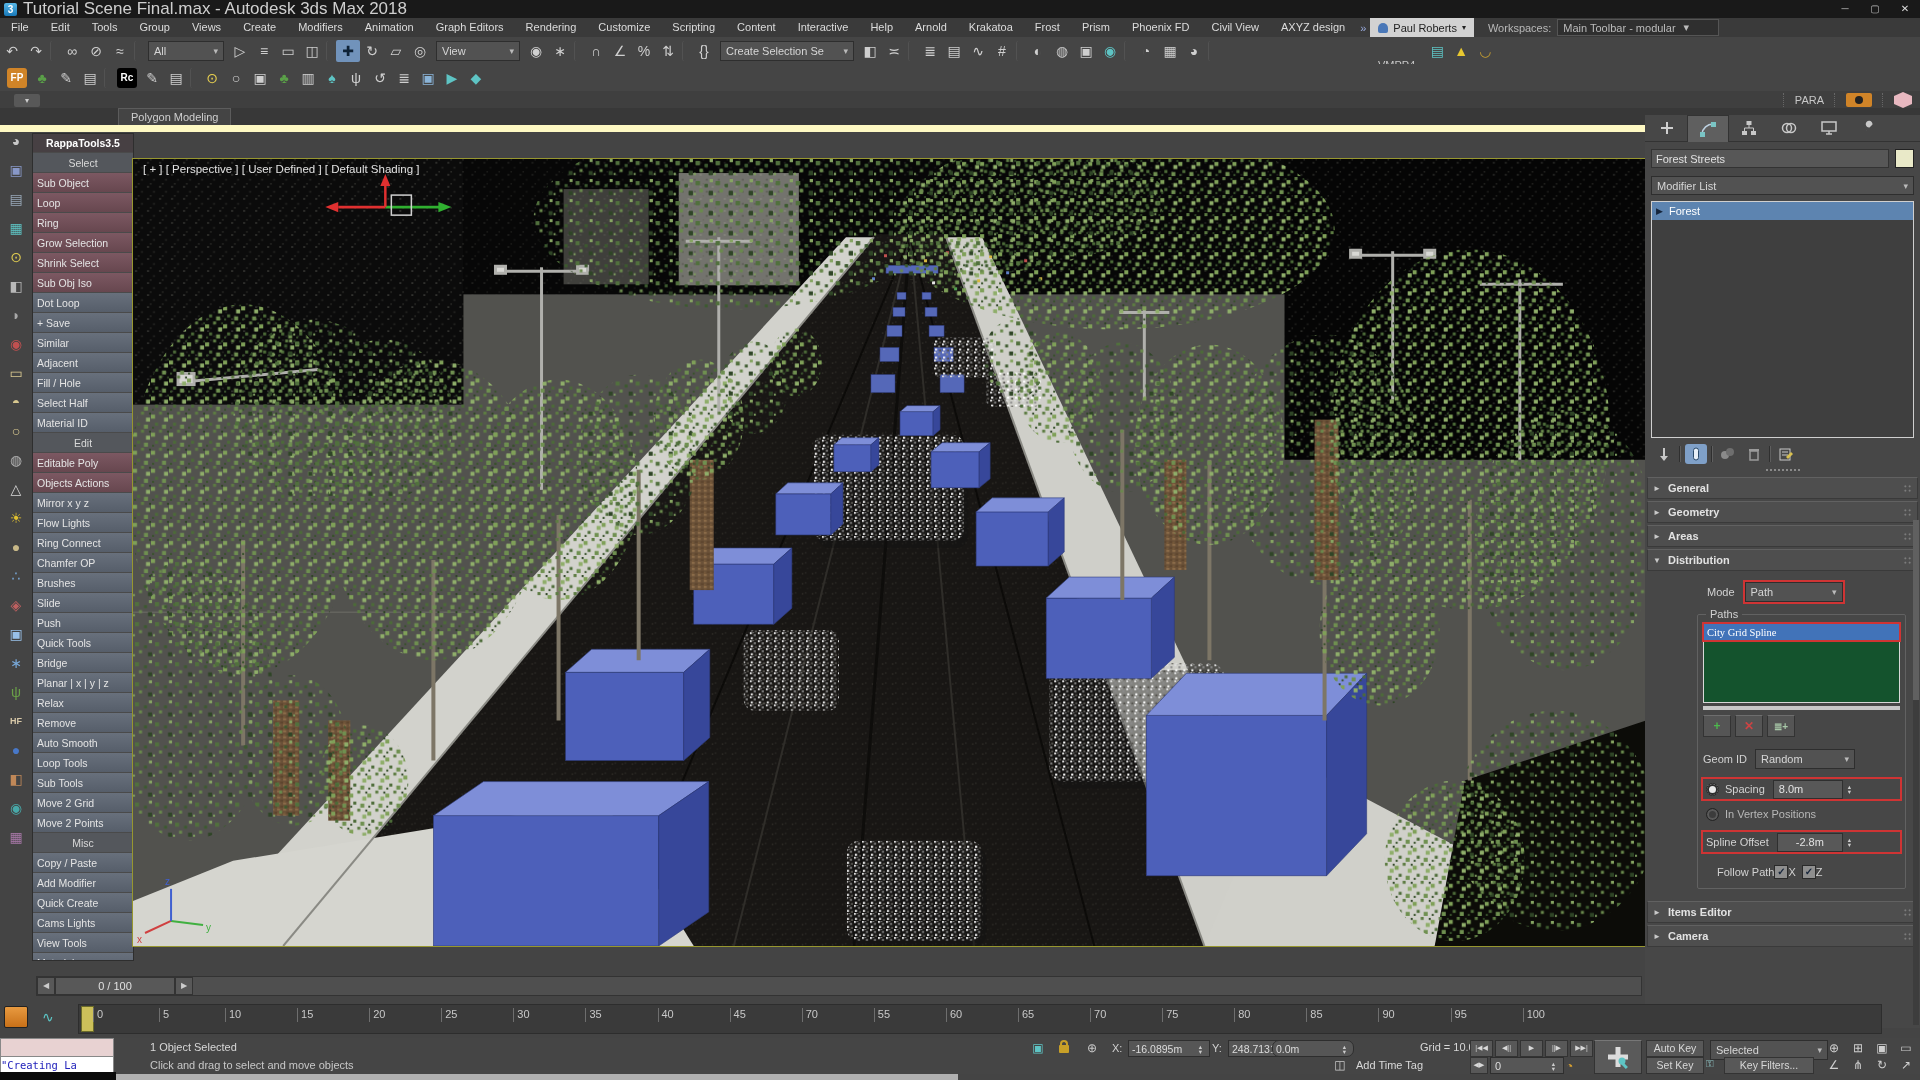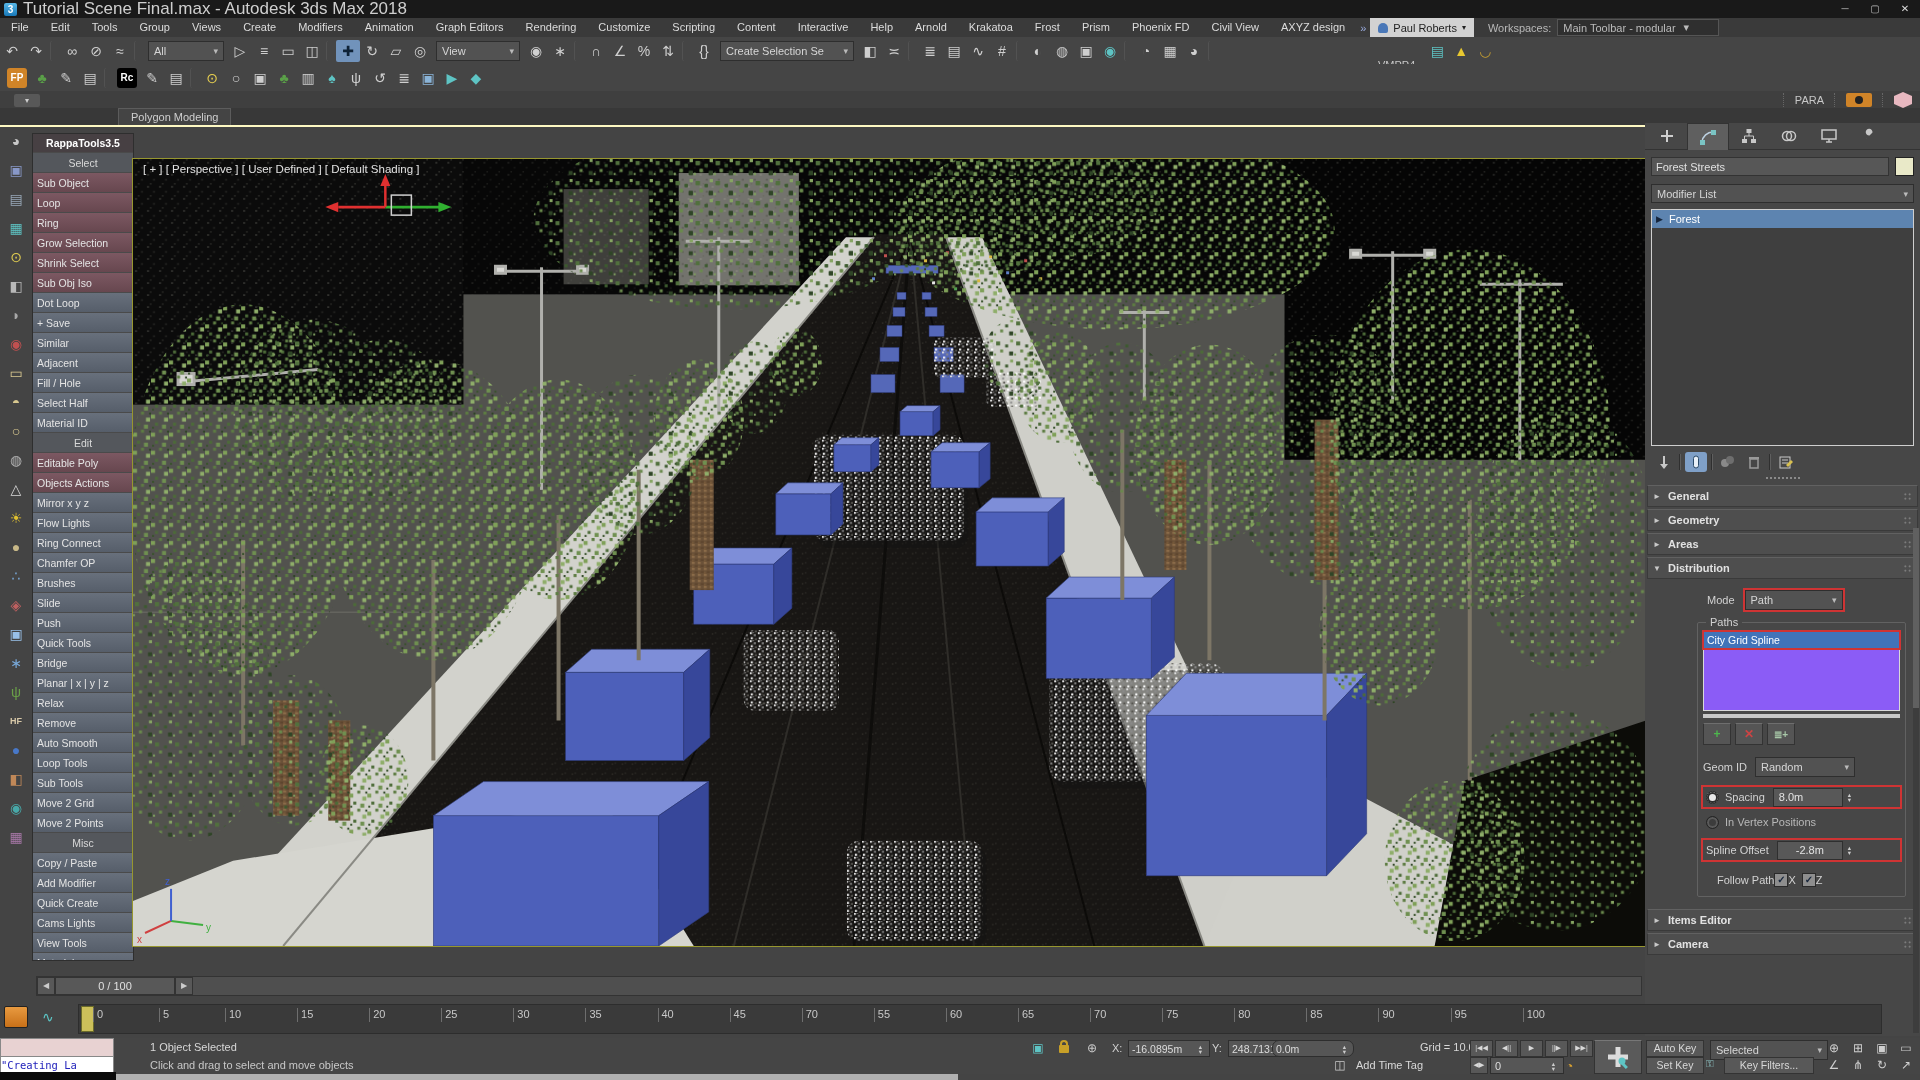--- a/index.html
+++ b/index.html
@@ -35,38 +35,38 @@
   
   #ribbontabs{left:0;top:91px;width:1920px;height:17px;background:#3f3f3f;display:flex;align-items:flex-end;}
   .rtab{padding:1px 20px;color:#b4b4b4;font-size:11px;line-height:14px;}
   .rtab.act{background:#4a4a4a;border:1px solid #6a6a6a;border-bottom:none;color:#e8e8e8;margin-left:40px;}
   #ribcaret{width:26px;height:13px;background:#585858;border-radius:2px;margin:0 0 1px 14px;text-align:center;font-size:8px;line-height:13px;color:#cfcfcf;}
   #ribright{margin-left:auto;display:flex;align-items:center;gap:10px;padding-right:8px;}
   .vsep{width:1px;height:14px;border-left:1px dotted #666;}
   #para-cam{width:26px;height:14px;background:#d08428;border-radius:2px;position:relative;}
   #para-cam:after{content:"";position:absolute;left:9px;top:3px;width:8px;height:8px;border-radius:50%;background:#222;}
   #para-hex{width:18px;height:16px;background:#e8b8c0;clip-path:polygon(50% 0,100% 25%,100% 75%,50% 100%,0 75%,0 25%);}
-  #ribbonstrip{left:0;top:108px;width:1920px;height:17px;background:#383838;border-bottom:2px solid #fef9c3;display:flex;align-items:center;}
+  #ribbonstrip{left:0;top:108px;width:1920px;height:17px;background:#383838;border-bottom:7px solid #fef9c3;display:flex;align-items:center;}
   #polystrip{margin-left:118px;background:#444;border:1px solid #5c5c5c;border-bottom:none;height:16px;display:flex;align-items:center;padding:0 12px;color:#cfcfcf;}
   
   #leftstrip{left:0;top:125px;width:32px;height:900px;display:flex;flex-direction:column;align-items:center;padding-top:6px;gap:8px;}
   .ls-ico{width:24px;height:20px;display:flex;align-items:center;justify-content:center;font-size:14px;}
   
   #rappatools{left:32px;top:133px;width:100px;height:826px;background:#4a4a4a;border:1px solid #2e2e2e;overflow:hidden;}
   #rt-title{height:18px;background:#474043;color:#fff;font-weight:bold;font-size:10.5px;text-align:center;line-height:18px;}
   .rt-row{height:19px;margin-top:1px;display:flex;align-items:center;padding:0 4px;font-size:10.5px;color:#e4e4e4;
           background:linear-gradient(#68707c,#565e6a);white-space:nowrap;overflow:hidden;}
   .rt-row.maroon{background:linear-gradient(#7c5862,#67474f);}
   .rt-row.hdr{background:#54575c;justify-content:center;color:#d8d8d8;}
   
   #viewport{left:132px;top:158px;width:1513px;height:787px;background:#000;border:1px solid #97972f;}
   #vp-label{left:10px;top:4px;color:#e2e2e2;font-size:11.5px;z-index:5;}
   #vp-svg{position:absolute;left:0;top:0;width:100%;height:100%;}
   
-  #rightpanel{left:1645px;top:123px;width:275px;height:913px;background:#474747;}
+  #rightpanel{left:1645px;top:115px;width:275px;height:913px;background:#474747;}
   #cp-tabs{display:flex;height:26px;border-bottom:1px solid #333;padding-left:2px;}
   .cp-tab{width:40px;height:26px;display:flex;align-items:center;justify-content:center;}
   .cp-tab.act{background:#5f5f5f;border:1px solid #333;border-bottom:none;}
   #namerow{display:flex;align-items:center;margin:7px 6px 0;gap:6px;}
   #namefield{flex:1;height:17px;background:#575757;border:1px solid #333;color:#e0e0e0;display:flex;align-items:center;padding:0 4px;}
   #colorswatch{width:17px;height:17px;background:#e9e9c8;border:1px solid #222;}
   #modlist{margin:8px 6px 0;height:17px;}
   #stackbox{margin:6px 6px 0;height:235px;background:#3f3f3f;border:1px solid #cfcfcf;}
   #stackrow{height:18px;background:#5d84b0;color:#fff;display:flex;align-items:center;gap:6px;padding:0 4px;}
   #stackrow .xarr{color:#15243a;font-size:9px;}
@@ -81,21 +81,21 @@
   .roll .arr{font-size:8px;color:#c8c8c8;width:10px;}
   .grip{margin-left:auto;width:9px;height:9px;background-image:radial-gradient(#909090 26%,transparent 30%);background-size:4.5px 4.5px;}
   #distbody{background:#474747;padding:6px 0 10px;}
   .dist-row{display:flex;align-items:center;margin:5px 0 0 0;height:20px;position:relative;}
   .dlabel{color:#d2d2d2;}
   .field{background:#585858;border:1px solid #2f2f2f;height:17px;display:flex;align-items:center;padding:0 5px;color:#e2e2e2;}
   .spinners{width:11px;display:flex;flex-direction:column;align-items:center;font-size:6.5px;color:#ccc;line-height:5px;margin-left:1px;}
   .anno{outline:2px solid #cf3434;}
   #pathsbox{position:relative;margin:12px 14px 0 52px;border:1px solid #626262;border-radius:2px;padding:8px 5px 6px;}
   #pathslegend{position:absolute;top:-7px;left:8px;background:#474747;padding:0 4px;color:#d2d2d2;}
-  #pathlist{background:#8b5cf6;border:1px solid #d8d8d8;height:78px;}
+  #pathlist{background:#14532d;border:1px solid #d8d8d8;height:78px;font-family:Liberation Serif, serif;}
   #pathitem{height:16px;background:#4173b9;color:#fff;display:flex;align-items:center;padding:0 3px;font-size:10.5px;}
   #pathhscroll{height:4px;background:#c8c8c8;margin-top:3px;}
   #pathbtns{display:flex;gap:4px;margin-top:5px;}
   .pbtn{width:26px;height:20px;background:#555;border:1px solid #333;border-top-color:#6e6e6e;display:flex;align-items:center;justify-content:center;font-weight:bold;font-size:12px;}
   .radio{width:11px;height:11px;border-radius:50%;background:#3c3c3c;border:1px solid #242424;box-shadow:inset 0 0 0 2px #5a5a5a;flex:none;}
   .radio.sel{background:#e8e8e8;box-shadow:inset 0 0 0 2px #2e2e2e;}
   .cb{width:12px;height:12px;background:#8e8e8e;border:1px solid #2a2a2a;color:#15243a;font-size:10px;line-height:12px;text-align:center;font-weight:bold;}
   #rp-scroll{position:absolute;right:1px;top:405px;width:6px;height:505px;background:#3d3d3d;}
   #rp-scroll .thumb{width:6px;height:180px;background:#606060;}
   

